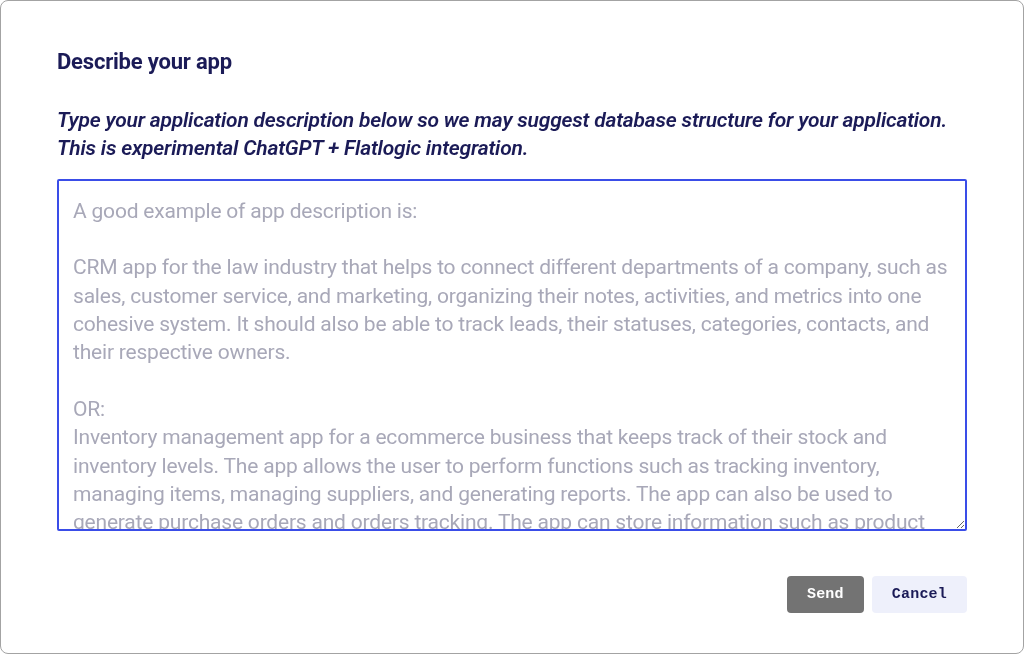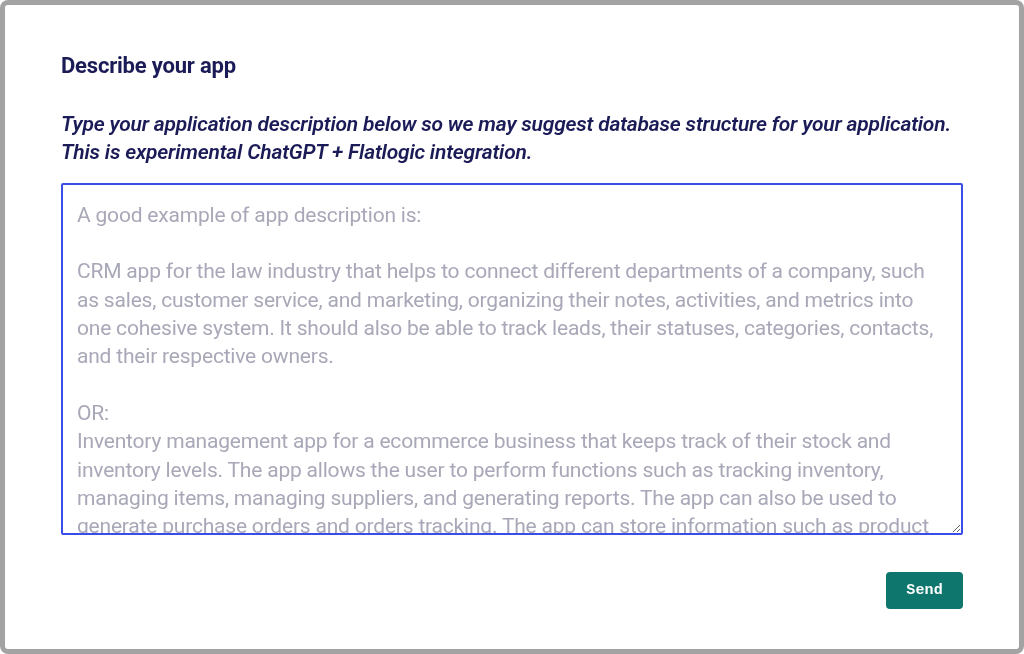--- a/index.html
+++ b/index.html
@@ -15,21 +15,21 @@
       height: 654px;
       overflow: hidden;
     }
     
     .modal-container {
       width: 100%;
       height: 100%;
       padding: 48px 56px 40px 56px;
       position: relative;
       border-radius: 8px;
-      border: 5px solid #a3a3a3;
+      border: 1px solid #a3a3a3;
     }
     
     .modal-title {
       font-size: 22px;
       font-weight: 700;
       color: #1b1b57;
       margin-bottom: 32px;
       letter-spacing: -0.2px;
     }
     
@@ -88,21 +88,21 @@
       font-size: 15px;
       font-weight: 600;
       font-family: "Courier New", monospace;
       border-radius: 4px;
       cursor: pointer;
       border: none;
       letter-spacing: 0.2px;
     }
     
     .btn-primary {
-      background: #0f766e;
+      background: #737373;
       color: #ffffff;
     }
     
     .btn-secondary {
       background: #eef0fb;
       color: #1b1b57;
     }
   </style>
 </head>
 <body>
@@ -114,14 +114,15 @@
   
   <textarea class="description-textarea" placeholder="A good example of app description is:
 
 CRM app for the law industry that helps to connect different departments of a company, such as sales, customer service, and marketing, organizing their notes, activities, and metrics into one cohesive system. It should also be able to track leads, their statuses, categories, contacts, and their respective owners.
 
 OR:
 Inventory management app for a ecommerce business that keeps track of their stock and inventory levels. The app allows the user to perform functions such as tracking inventory, managing items, managing suppliers, and generating reports. The app can also be used to generate purchase orders and orders tracking. The app can store information such as product names, descriptions, images, and prices, and it can be used to create product" style=""></textarea>
   
   <div class="button-row">
     <button class="btn btn-primary">Send</button>
+    <button class="btn btn-secondary">Cancel</button>
   </div>
 </div>
 
 </body></html>

